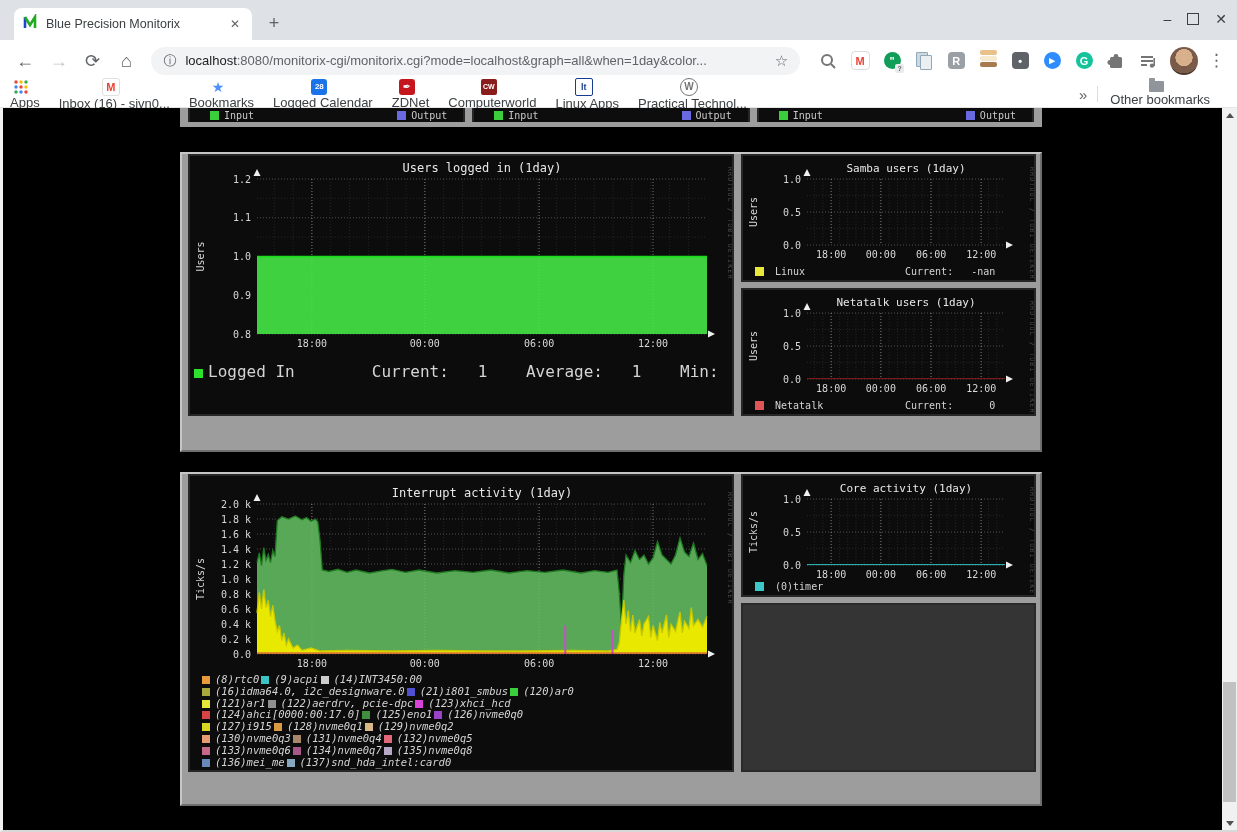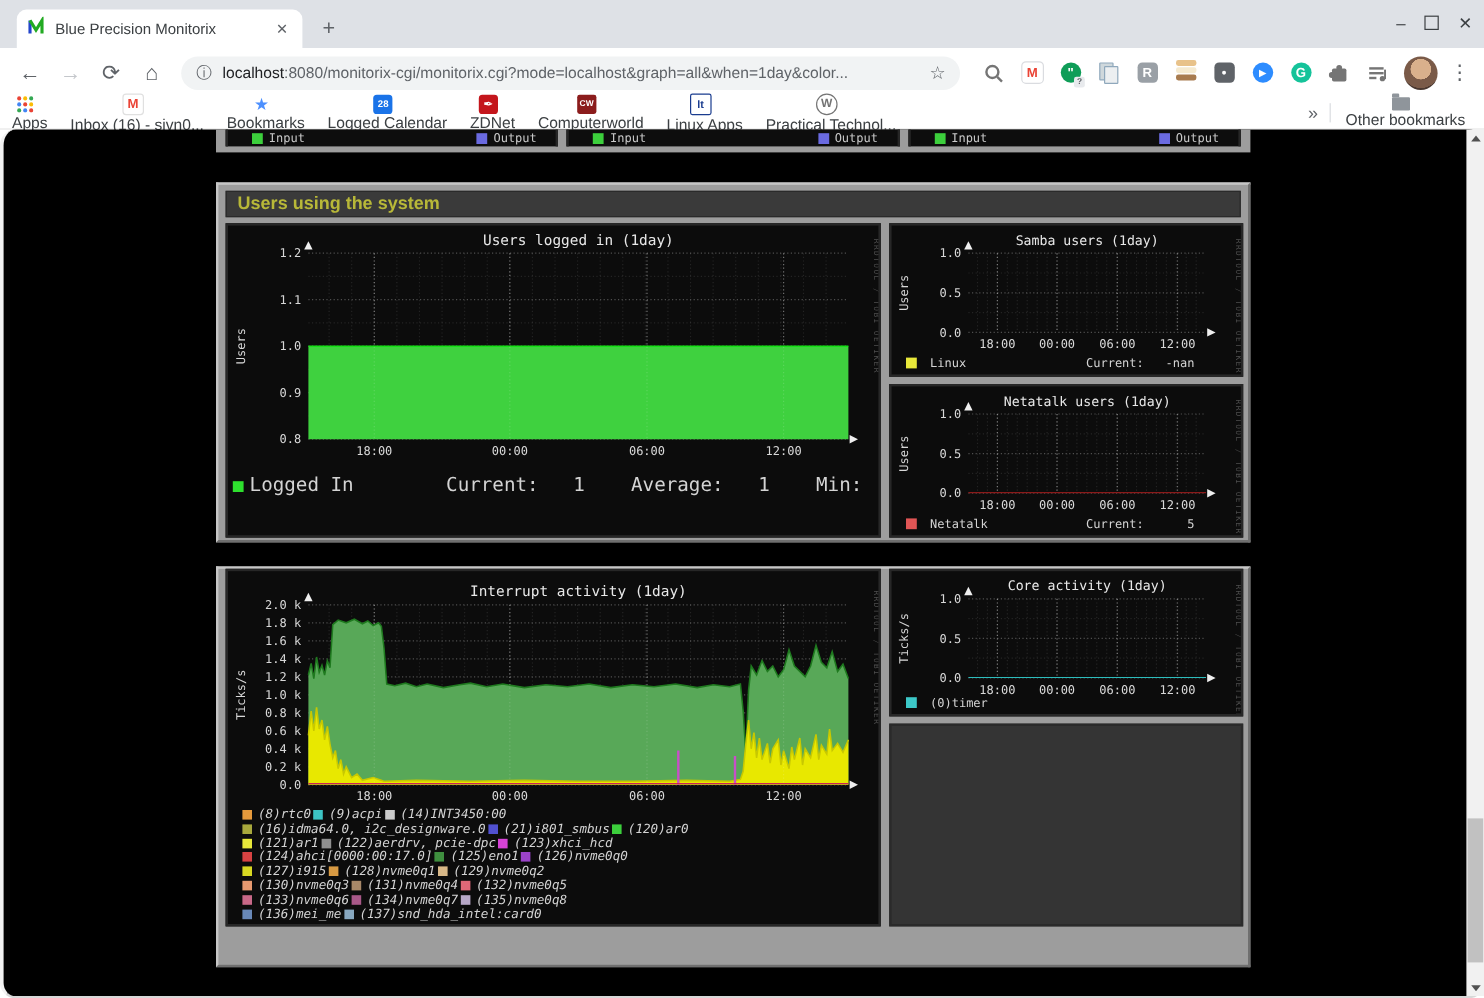--- a/index.html
+++ b/index.html
@@ -42,21 +42,21 @@
     align-items:center;padding:0 8px 0 10px;box-sizing:border-box;border-bottom:1px solid #e6e6e6;}
   .bm{display:flex;align-items:center;margin-right:19px;font-size:13px;color:#3c4043;white-space:nowrap;flex-direction:column;}
   .bm .bico{margin-right:7px;display:inline-flex;align-items:center;justify-content:center;width:16px;height:16px;}
   #bm-spacer{flex:1;}
   #bm-overflow{color:#5f6368;font-size:15px;margin-right:10px;}
   #bm-sep{width:1px;height:16px;background:#dadce0;margin-right:12px;}
   .folder{position:relative;width:15px;height:11px;background:#8f959b;border-radius:1px;margin-right:7px;}
   .folder i{position:absolute;top:-3px;left:0;width:6px;height:3px;background:#8f959b;border-radius:1px 1px 0 0;}
   
   #content{position:absolute;top:108px;left:0;right:0;bottom:0;background:#000;
-    border-left:3px solid #f2f2f2;border-bottom:2px solid #d8d8d8;box-sizing:border-box;border-radius:13px;}
+    border-left:3px solid #f2f2f2;border-bottom:2px solid #d8d8d8;box-sizing:border-box;}
   .mono{font-family:"DejaVu Sans Mono",monospace;}
   #toprow{position:absolute;left:177px;top:0;width:862px;height:19px;background:#9d9d9d;
     display:flex;gap:7px;padding:0 8px;box-sizing:border-box;}
   .topcell{flex:1;height:14px;background:#0d0d0d;border-left:2px solid #262626;border-right:2px solid #262626;
     display:flex;justify-content:space-between;padding:1px 16px 0 20px;box-sizing:border-box;
     font-size:10px;color:#c9c9c9;}
   .topcell .itm{display:flex;align-items:center;gap:5px;}
   .sq{display:inline-block;width:9px;height:9px;}
   .section{position:absolute;left:177px;width:862px;background:#9d9d9d;border:2px solid;
     border-color:#c6c6c6 #6f6f6f #6f6f6f #c6c6c6;box-sizing:border-box;}
@@ -212,21 +212,21 @@
           <span>Linux Apps</span>
         </div>
         <div class="bm">
           <span class="bico" style="background: rgb(255, 255, 255); border: 1.5px solid rgb(117, 117, 117); color: rgb(117, 117, 117); font-size: 10px; font-weight: bold; border-radius: 50%;">W</span>
           <span>Practical Technol...</span>
         </div>
       </span>
     <span id="bm-spacer"></span>
     <span id="bm-overflow">»</span>
     <span id="bm-sep"></span>
-    <div class="bm" style="margin-right:8px;">
+    <div class="bm" style="margin-right:19px;">
       <span class="folder">
           <i></i>
         </span>
       <span>Other bookmarks</span>
     </div>
   </div>
 
   <div id="content">
     <div id="toprow">
         <div class="topcell mono">
@@ -255,21 +255,20 @@
             <span>Input</span>
           </span>
           <span class="itm">
             <span class="sq" style="background: rgb(106, 106, 224);"></span>
             <span>Output</span>
           </span>
         </div>
       </div>
 
     <div class="section" style="top:44px;height:300px;">
-      <div class="sec-header">Users using the system</div>
       <div class="sec-body">
         <div class="gcell" id="cell-users-logged-in" style="width: 542px; height: 258px;"><svg width="542" height="258">
               <line x1="84.25" y1="23" x2="84.25" y2="178" stroke="#ffffff" stroke-opacity="0.1" stroke-dasharray="1,2" stroke-width="1"></line>
               <line x1="103.07499999999999" y1="23" x2="103.07499999999999" y2="178" stroke="#ffffff" stroke-opacity="0.1" stroke-dasharray="1,2" stroke-width="1"></line>
               <line x1="121.9" y1="23" x2="121.9" y2="178" stroke="#ffffff" stroke-opacity="0.1" stroke-dasharray="1,2" stroke-width="1"></line>
               <line x1="140.725" y1="23" x2="140.725" y2="178" stroke="#ffffff" stroke-opacity="0.1" stroke-dasharray="1,2" stroke-width="1"></line>
               <line x1="159.55" y1="23" x2="159.55" y2="178" stroke="#ffffff" stroke-opacity="0.1" stroke-dasharray="1,2" stroke-width="1"></line>
               <line x1="178.375" y1="23" x2="178.375" y2="178" stroke="#ffffff" stroke-opacity="0.1" stroke-dasharray="1,2" stroke-width="1"></line>
               <line x1="197.2" y1="23" x2="197.2" y2="178" stroke="#ffffff" stroke-opacity="0.1" stroke-dasharray="1,2" stroke-width="1"></line>
               <line x1="216.025" y1="23" x2="216.025" y2="178" stroke="#ffffff" stroke-opacity="0.1" stroke-dasharray="1,2" stroke-width="1"></line>
@@ -416,21 +415,21 @@
                 <text x="58" y="26.5" text-anchor="end" font-size="10px" fill="#d8d8d8" font-family="&quot;DejaVu Sans Mono&quot;,monospace">1.0</text>
                 <text x="58" y="59.5" text-anchor="end" font-size="10px" fill="#d8d8d8" font-family="&quot;DejaVu Sans Mono&quot;,monospace">0.5</text>
                 <text x="58" y="92.5" text-anchor="end" font-size="10px" fill="#d8d8d8" font-family="&quot;DejaVu Sans Mono&quot;,monospace">0.0</text>
                 <text x="88.156" y="102" text-anchor="middle" font-size="10px" fill="#d8d8d8" font-family="&quot;DejaVu Sans Mono&quot;,monospace">18:00</text>
                 <text x="137.85399999999998" y="102" text-anchor="middle" font-size="10px" fill="#d8d8d8" font-family="&quot;DejaVu Sans Mono&quot;,monospace">00:00</text>
                 <text x="188.14600000000002" y="102" text-anchor="middle" font-size="10px" fill="#d8d8d8" font-family="&quot;DejaVu Sans Mono&quot;,monospace">06:00</text>
                 <text x="238.24" y="102" text-anchor="middle" font-size="10px" fill="#d8d8d8" font-family="&quot;DejaVu Sans Mono&quot;,monospace">12:00</text>
                 <text x="163" y="16" text-anchor="middle" font-size="11px" fill="#e8e8e8" font-family="&quot;DejaVu Sans Mono&quot;,monospace">Netatalk users  (1day)</text>
                 <text x="0" y="0" text-anchor="middle" font-size="10px" fill="#d8d8d8" font-family="&quot;DejaVu Sans Mono&quot;,monospace" transform="translate(14,56) rotate(-90)">Users</text>
                 <text x="0" y="0" text-anchor="start" font-size="6.5px" fill="#4f4f4f" font-family="&quot;DejaVu Sans Mono&quot;,monospace" transform="translate(287,11) rotate(90)" letter-spacing="1.2px">RRDTOOL / TOBI OETIKER</text>
-              </svg><div class="glegend mono" style="left: 12px; top: 110px; font-size: 10px;"><span class="sq" style="background: rgb(224, 85, 85);"></span><span> Netatalk</span><span style="position: absolute; left: 150px; top: 0px;">Current:      5</span></div></div>
+              </svg><div class="glegend mono" style="left: 12px; top: 110px; font-size: 10px;"><span class="sq" style="background: rgb(224, 85, 85);"></span><span> Netatalk</span><span style="position: absolute; left: 150px; top: 0px;">Current:      0</span></div></div>
         </div>
       </div>
     </div>
 
     <div class="section" style="top:364px;height:334px;">
       <div class="sec-body">
         <div class="gcell" id="cell-interrupt-activity" style="width: 542px; height: 294px;"><svg width="542" height="294">
               <line x1="84.25" y1="28" x2="84.25" y2="178" stroke="#ffffff" stroke-opacity="0.1" stroke-dasharray="1,2" stroke-width="1"></line>
               <line x1="103.07499999999999" y1="28" x2="103.07499999999999" y2="178" stroke="#ffffff" stroke-opacity="0.1" stroke-dasharray="1,2" stroke-width="1"></line>
               <line x1="121.9" y1="28" x2="121.9" y2="178" stroke="#ffffff" stroke-opacity="0.1" stroke-dasharray="1,2" stroke-width="1"></line>

